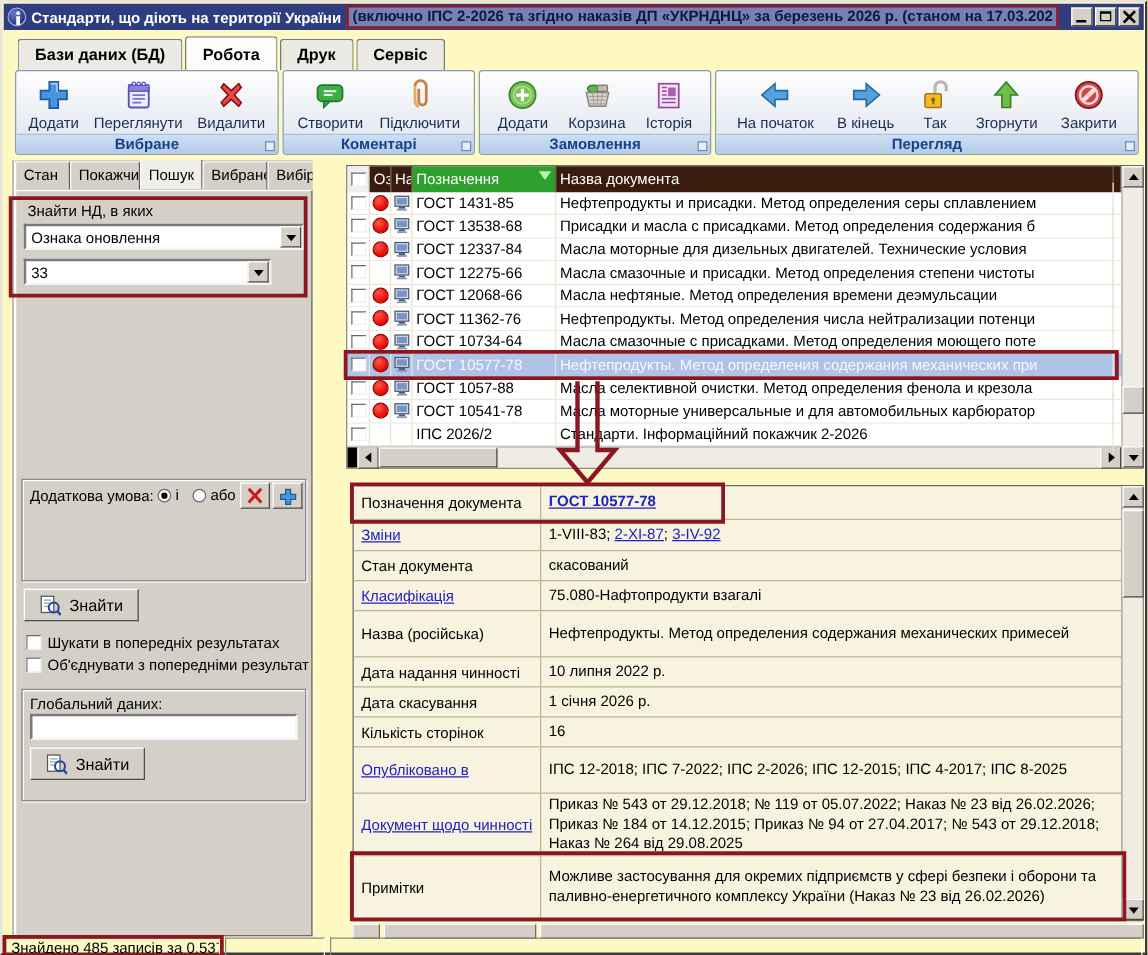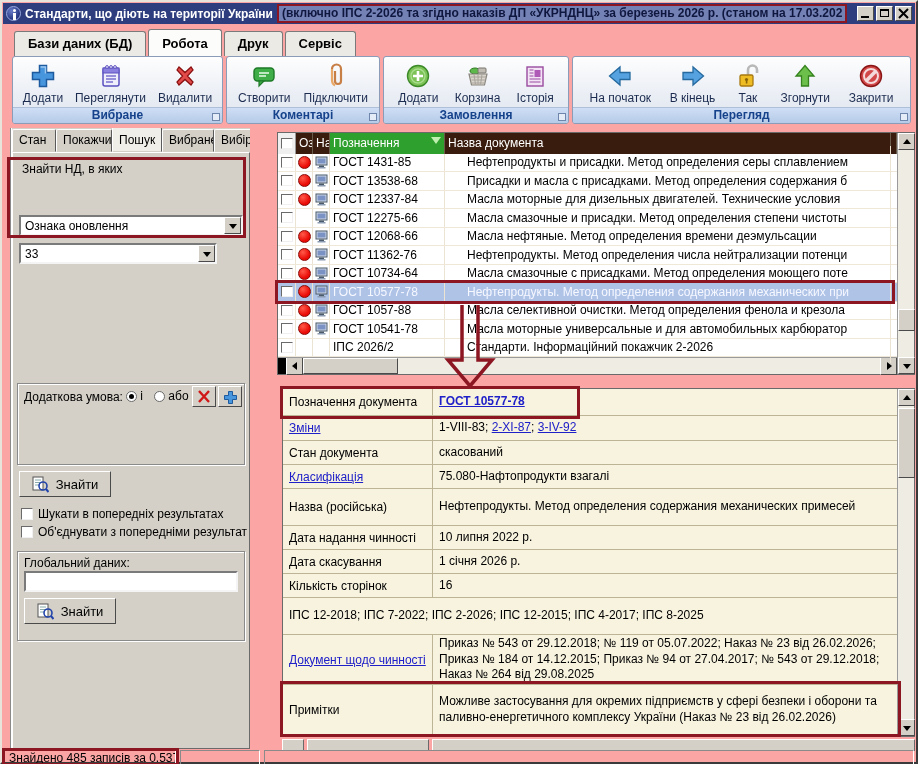--- a/index.html
+++ b/index.html
@@ -5,21 +5,21 @@
   * { margin:0; padding:0; box-sizing:border-box; }
   html,body { width:918px; height:764px; }
   body {
     font-family:"Liberation Sans", sans-serif;
     font-size:12px; color:#000;
     background:#d4d0c8;
     position:relative; overflow:hidden;
   }
   .window {
     position:absolute; inset:0;
-    background:#fca5a5;
+    background:#fef9c3;
     border:2px solid; border-color:#e8e4dc #3a3a3a #3a3a3a #e8e4dc;
   }
   
   .titlebar {
     position:absolute; left:1px; right:1px; top:1px; height:21px;
     background:#2d3d7e;
     display:flex; align-items:center; gap:4px; padding:0 3px;
     overflow:hidden;
   }
   .app-icon { width:15px; height:15px; flex:0 0 15px; border-radius:8px;
@@ -73,21 +73,21 @@
   .side-tabs { display:flex; height:24px; overflow:hidden; align-items:flex-end; }
   .stab { flex:0 0 auto; padding:3px 6px 4px; background:#d4d0c8;
     border:1px solid; border-color:#fff #5a5a5a #d4d0c8 #fff;
     border-radius:2px 2px 0 0; white-space:nowrap; overflow:hidden; cursor:pointer; }
   .stab.active { background:#f0eee8; padding-top:5px; font-weight:normal; }
   .side-panel { position:absolute; left:0; right:0; top:24px; bottom:0;
     border:1px solid; border-color:#fff #6a6a6a #6a6a6a #fff; }
   .side-label { position:absolute; left:9px; white-space:nowrap; }
   .combo { position:absolute; height:21px; background:#fff;
     border:2px solid; border-color:#7a7a7a #f4f4f4 #f4f4f4 #7a7a7a;
-    display:flex; align-items:center;margin-top:36px; }
+    display:flex; align-items:center; }
   .combo .cval { flex:1; padding:0 4px; white-space:nowrap; overflow:hidden; }
   .combo .cbtn { width:17px; height:100%; background:#d4d0c8;
     border:1px solid; border-color:#fff #4a4a4a #4a4a4a #fff;
     display:flex; align-items:center; justify-content:center; cursor:pointer; }
   .tri-down { width:0; height:0; border:4px solid transparent; border-top:5px solid #000; margin-top:4px; }
   .tri-up { width:0; height:0; border:4px solid transparent; border-bottom:5px solid #000; margin-bottom:4px; }
   .tri-left { width:0; height:0; border:4px solid transparent; border-right:5px solid #000; margin-right:4px; }
   .tri-right { width:0; height:0; border:4px solid transparent; border-left:5px solid #000; margin-left:4px; }
   .groupbox { position:absolute; border:1px solid #8a8a8a; box-shadow:1px 1px 0 #fff inset, 1px 1px 0 #fff; }
   .radio { width:11px; height:11px; border-radius:50%; background:#fff;
@@ -116,21 +116,21 @@
   .gh-sliver { width:6px; padding:0; }
   .sort-tri { width:0; height:0; border:5px solid transparent; border-top:7px solid #bff0b0; margin-left:3px; }
   .grid-rows { flex:1; position:relative; }
   .grow { height:18.5px; display:flex; align-items:center; border-bottom:1px solid #efe8d8; background:#fff; cursor:pointer; }
   .grow.selected { background:#afc3e7; color:#f6f8ff; }
   .gc { overflow:hidden; white-space:nowrap; border-right:1px solid #ece4d2; height:100%; display:flex; align-items:center; }
   .gc-check { width:18px; justify-content:center; }
   .gc-dot { width:17px; justify-content:center; }
   .gc-pc { width:17px; justify-content:center; }
   .gc-code { width:115px; padding:0 3px; }
-  .gc-name { flex:1; padding:16px 3px;margin-left:19px; }
+  .gc-name { flex:1; padding:16px 3px; }
   .gc-sliver { width:6px; border-right:none; }
   .reddot { width:13px; height:13px; border-radius:50%;
     background:radial-gradient(circle at 35% 30%, #ff5a4a, #ea0b06 65%);
     border:1px solid #8a0a06; }
   
   .vscroll { width:17px; display:flex; flex-direction:column; background:#efece4; border-left:1px solid #9a9a9a; }
   .sb-btn { width:17px; height:17px; flex:0 0 17px; background:#d4d0c8;
     border:1px solid; border-color:#fff #4a4a4a #4a4a4a #fff;
     display:flex; align-items:center; justify-content:center; cursor:pointer; }
   .sb-track { flex:1; position:relative; }
@@ -691,20 +691,23 @@
       </div>
       <div class="drow" style="height:24px">
         <div class="dlabel">Дата скасування</div>
         <div class="dvalue">1 січня 2026 р.</div>
       </div>
       <div class="drow" style="height:24px">
         <div class="dlabel">Кількість сторінок</div>
         <div class="dvalue">16</div>
       </div>
       <div class="drow" style="height:37px">
+        <div class="dlabel">
+            <a class="lnk">Опубліковано в</a>
+          </div>
         <div class="dvalue">ІПС 12-2018; ІПС 7-2022; ІПС 2-2026; ІПС 12-2015; ІПС 4-2017; ІПС 8-2025</div>
       </div>
       <div class="drow" style="height:50px">
         <div class="dlabel">
             <a class="lnk">Документ щодо чинності</a>
           </div>
         <div class="dvalue">Приказ № 543 от 29.12.2018; № 119 от 05.07.2022; Наказ № 23 від 26.02.2026; Приказ № 184 от 14.12.2015; Приказ № 94 от 27.04.2017; № 543 от 29.12.2018; Наказ № 264 від 29.08.2025</div>
       </div>
       <div class="drow" style="height:50px; border-bottom:none">
         <div class="dlabel">Примітки</div>

